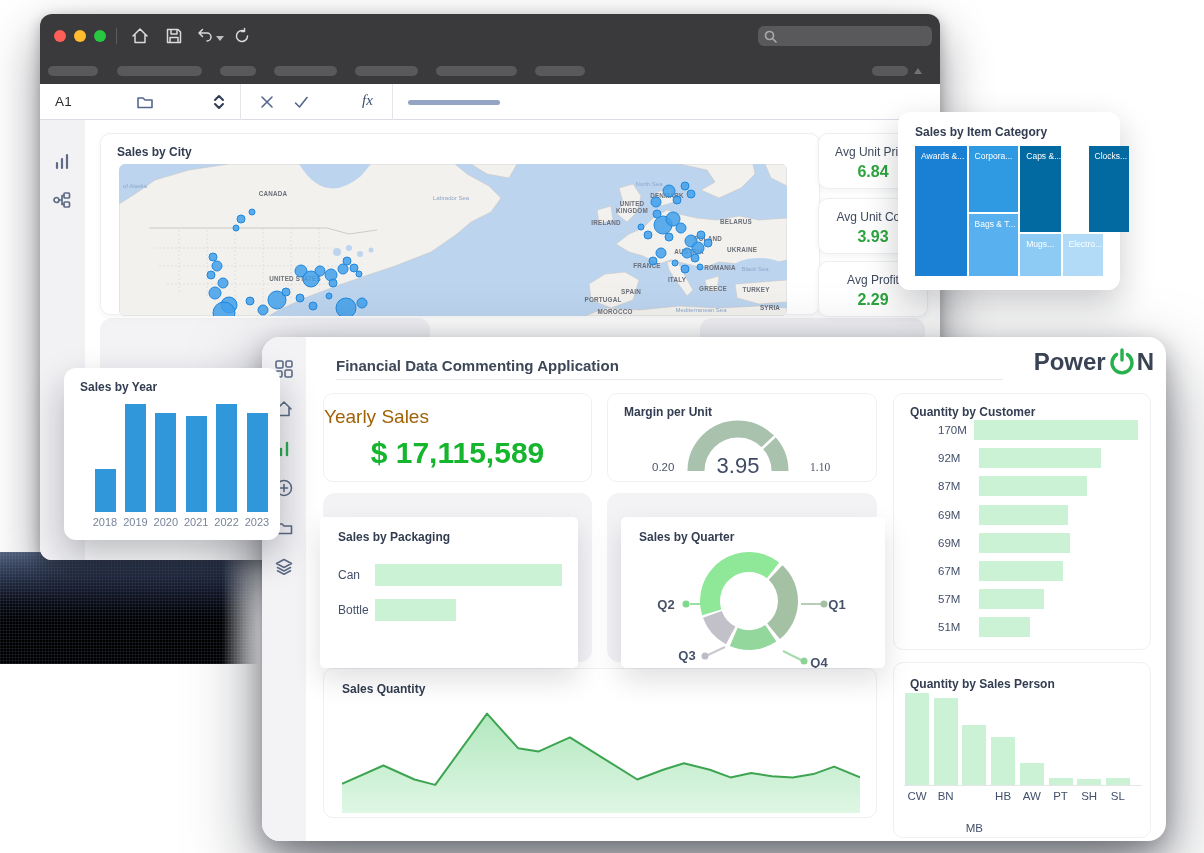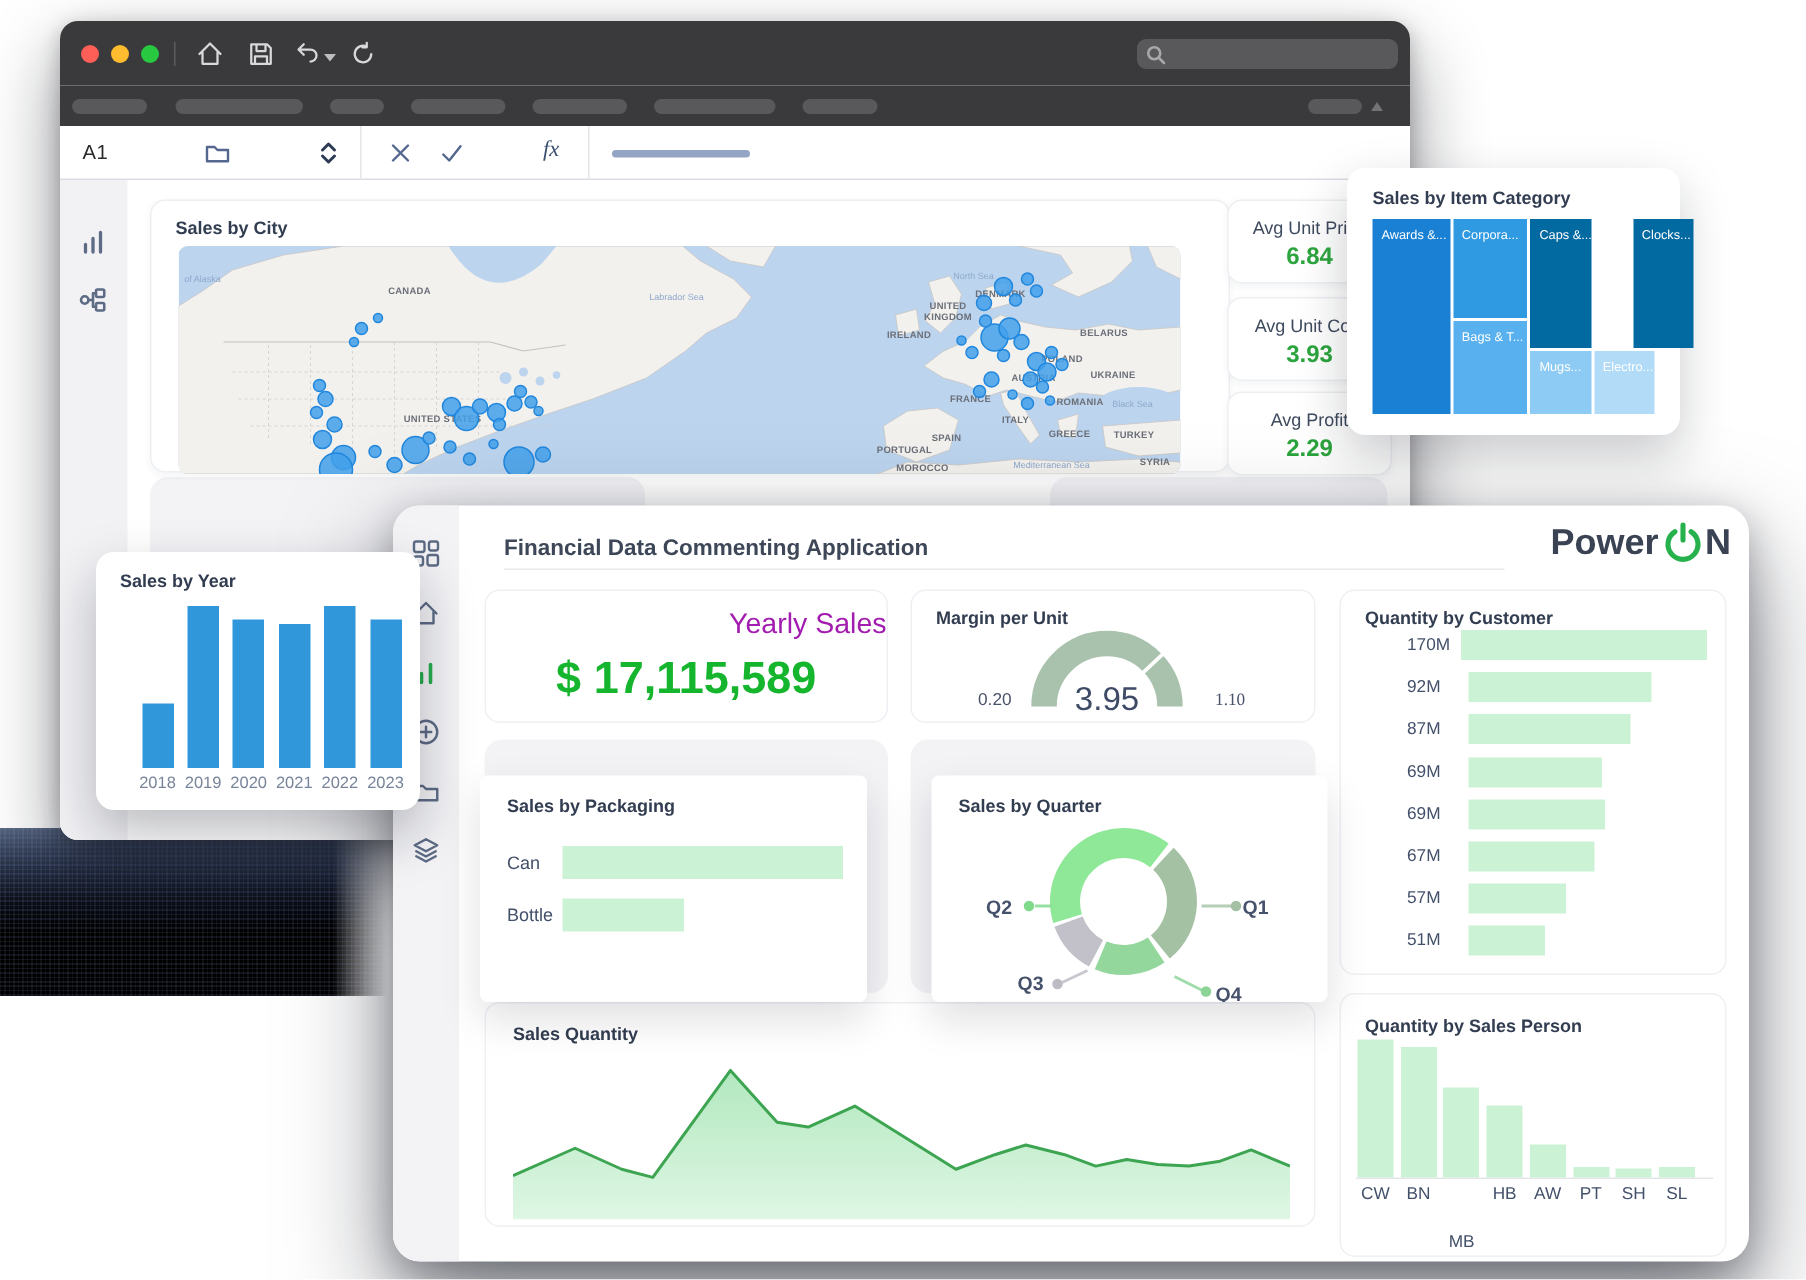--- a/index.html
+++ b/index.html
@@ -85,21 +85,21 @@
   .dicon.green svg{stroke:#27ae4e;stroke-width:2.4;}
   .dash-title{position:absolute;left:74px;top:20px;font-size:15px;font-weight:bold;color:#3d4758;}
   .dash-divider{position:absolute;left:74px;top:42px;width:667px;height:1px;background:#e8eaee;}
   .logo{position:absolute;right:12px;top:11px;display:flex;align-items:center;font-size:24px;font-weight:600;color:#3a4354;}
   .logo svg{margin:0 1px 0 2px;}
 
   .d-card{position:absolute;background:#fff;border:1px solid #eef0f4;border-radius:10px;}
   .float-card{position:absolute;background:#fff;border-radius:5px;box-shadow:0 12px 28px rgba(12,16,28,.13);}
 
   .yearly{left:61px;top:56px;width:269px;height:89px;}
-  .yearly .y-title{position:absolute;left:0;right:0;top:12px;text-align:right;font-size:19px;color:#a21caf;}
+  .yearly .y-title{position:absolute;left:0;right:0;top:12px;text-align:left;font-size:19px;color:#a16207;}
   .yearly .y-value{position:absolute;left:0;right:0;top:42px;text-align:center;font-size:30px;font-weight:bold;color:#15b52e;}
 
   .gaugec{left:345px;top:56px;width:270px;height:89px;}
   .gaugec .card-title{top:11px;}
   .g-min,.g-max{position:absolute;top:67px;font-size:11.5px;color:#49536b;}
   .g-min{left:44px;} .g-max{left:202px;font-family:Liberation Serif, serif;}
   .g-val{position:absolute;left:90px;top:59px;width:80px;text-align:center;font-size:22px;color:#3f4b66;}
 
   .custc{left:631px;top:56px;width:258px;height:257px;}
   #cust-rows{position:absolute;left:16px;top:22px;right:12px;}

